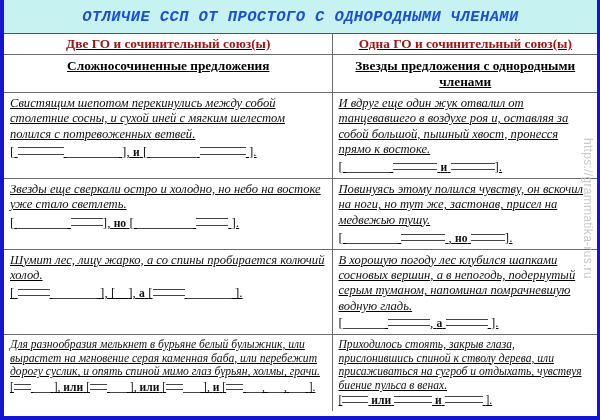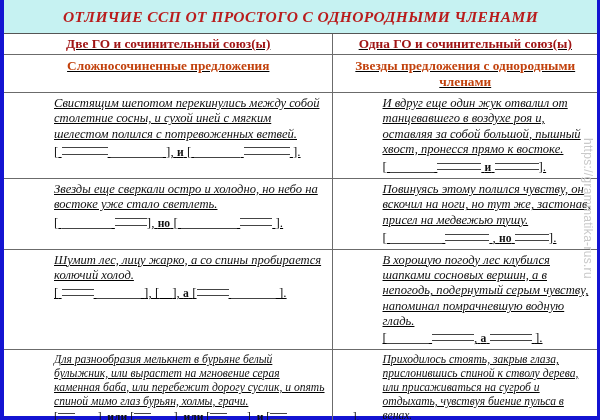--- a/index.html
+++ b/index.html
@@ -23,23 +23,24 @@
     height:34px;
     background:#c6f2f2;
     border-bottom:1px solid #555;
     display:flex;align-items:center;justify-content:center;
     box-sizing:border-box;
   }
   .title-text{
     font-style:italic;
     font-weight:700;
     font-size:15.5px;
-    color:#b91c1c;
+    color:#1d4ed8;
     letter-spacing:.4px;
     white-space:nowrap;
+    font-family:Liberation Mono, monospace;
   }
   
   table.grid{
     border-collapse:collapse;
     width:100%;
     table-layout:fixed;
     text-decoration:underline;
   }
   table.grid td{
     vertical-align:top;
@@ -59,30 +60,29 @@
     font-weight:700;
     font-size:13.3px;
     color:#a01515;
     padding-top:3px;padding-bottom:2px;
     line-height:1.12;
   }
   .hdr-black{
     text-align:center;
     font-weight:700;
     font-size:13.3px;
-    color:#c2410c;
+    color:#000000;
     line-height:1.2;
     padding-top:3px;padding-bottom:3px;
   }
   .cell{
     font-style:italic;
     font-size:12.6px;
     line-height:1.22;
     color:#111;
-    margin-left:44px;
   }
   .cell.small{font-size:11.6px;line-height:1.2;}
   .sent{display:block;}
   
   .scheme{
     display:block;
     font-style:normal;
     font-size:13px;
     white-space:nowrap;
     margin-top:1px;
@@ -198,21 +198,21 @@
             <span class="sent">Шумит лес, лицу жарко, а со спины пробирается колючий холод.</span>
             <span class="scheme" title="[ === _____ ], [ ], а [=== _____ ].">
               <span class="br">[</span> <span class="pred" style="width:32px"></span>&nbsp;<span class="subj" style="width:44px"></span> <span class="br">], [</span>&nbsp;&nbsp;&nbsp;&nbsp;<span class="br">],</span>
               <span class="conj">а</span>
               <span class="br">[</span><span class="pred" style="width:32px"></span>&nbsp;<span class="subj" style="width:44px"></span> <span class="br">].</span>
             </span>
           </div>
         </td>
         <td class="last-col">
           <div class="cell">
-            <span class="sent">В хорошую погоду лес клубился шапками сосновых вершин, а в непогодь, подернутый серым чувству, напоминал помрачневшую водную гладь.</span>
+            <span class="sent">В хорошую погоду лес клубился шапками сосновых вершин, а в непогодь, подернутый серым туманом, напоминал помрачневшую водную гладь.</span>
             <span class="scheme inline" title="[ _____ ====, а ==== ].">
               <span class="br">[</span><span class="subj" style="width:42px"></span>&nbsp;<span class="pred" style="width:42px"></span><span class="br">,</span>
               <span class="conj">а</span>
               <span class="pred" style="width:42px"></span> <span class="br">].</span>
             </span>
           </div>
         </td>
       </tr>
 
       <tr class="last-row">

